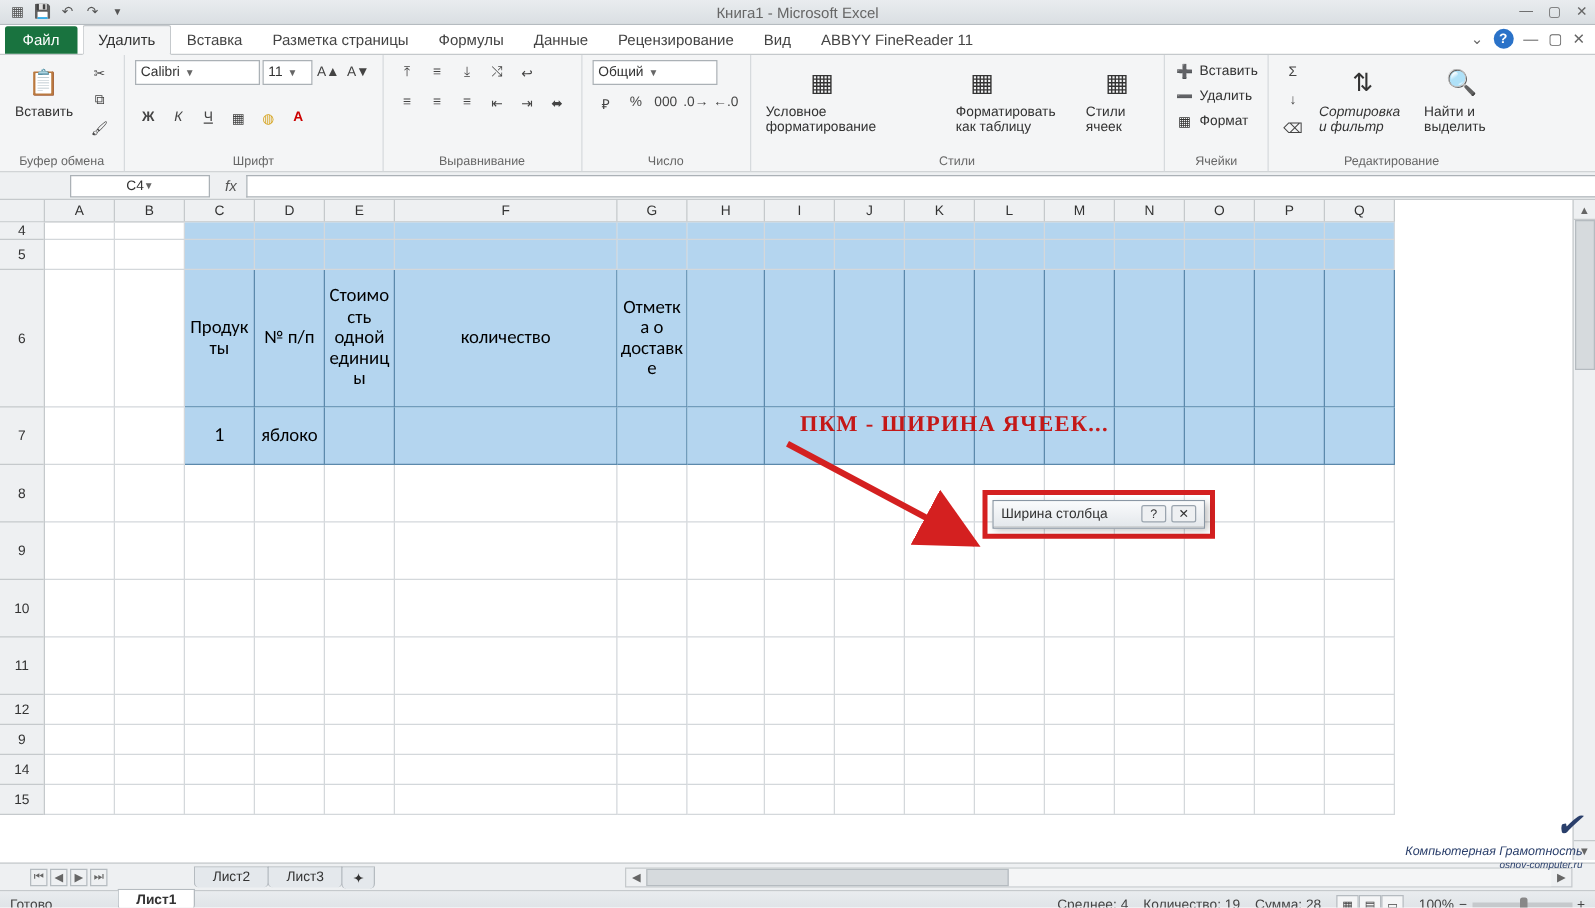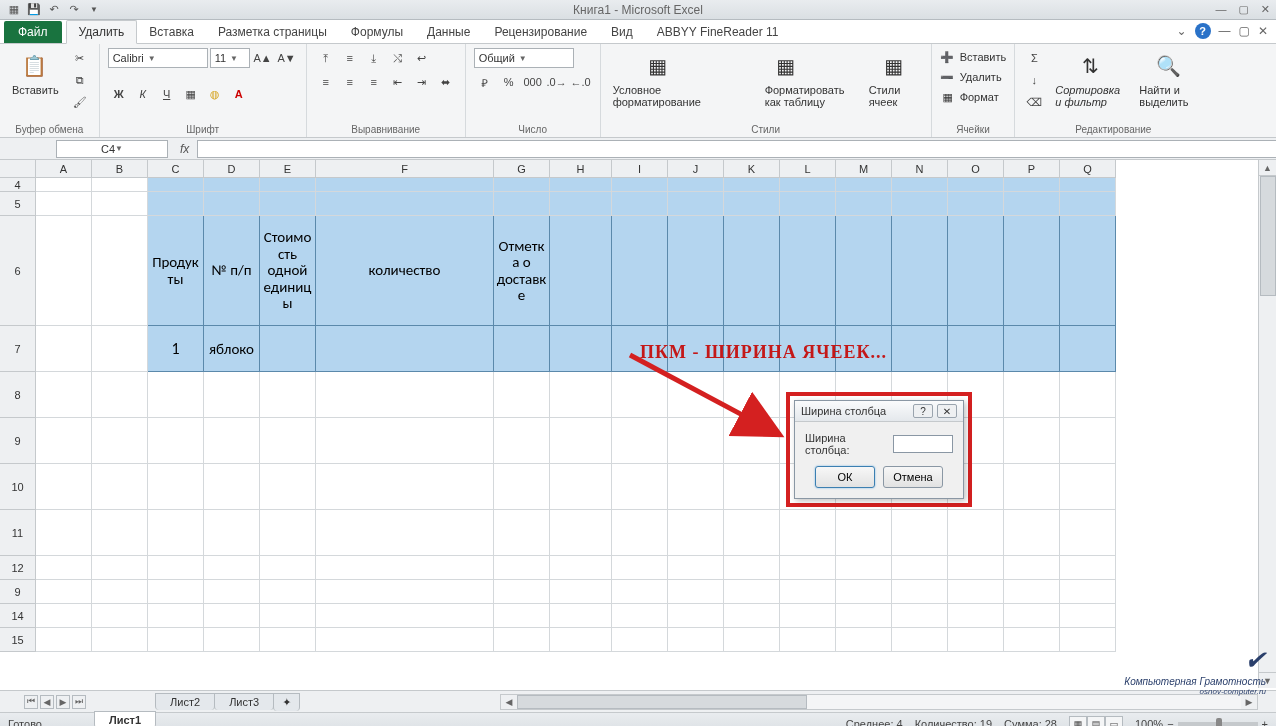--- a/index.html
+++ b/index.html
@@ -103,21 +103,21 @@
 .col-headers{position:absolute;left:36px;top:0;height:18px;display:flex;background:#eef0f2;border-bottom:1px solid #c5c9cc;}
 .ch{border-right:1px solid #c5c9cc;text-align:center;font-size:11px;color:#333;line-height:18px;}
 .row-headers{position:absolute;left:0;top:18px;width:36px;background:#eef0f2;border-right:1px solid #c5c9cc;}
 .rh{border-bottom:1px solid #c5c9cc;text-align:center;font-size:11px;color:#333;display:flex;align-items:center;justify-content:center;}
 .cells{position:absolute;left:36px;top:18px;}
 .crow{display:flex;}
 .cell{border-right:1px solid #d4d8db;border-bottom:1px solid #d4d8db;font-size:14px;color:#000;display:flex;align-items:center;justify-content:center;text-align:center;overflow:hidden;font-family:Calibri,sans-serif;}
 .hl{background:#b4d5ef;}
 .tbl{background:#b4d5ef;border-right:1px solid #5b89ab;border-bottom:1px solid #5b89ab;}
 
-.annot{ position:absolute; left:640px; top:182px; color:#c41818; font-size:18px; font-weight:bold; font-family:"Comic Sans MS",cursive; letter-spacing:1px;}
+.annot{ position:absolute; left:640px; top:169px; color:#c41818; font-size:18px; font-weight:bold; font-family:"Comic Sans MS",cursive; letter-spacing:1px;}
 .arrow{position:absolute;left:620px;top:185px;pointer-events:none;}
 
 .dialog-wrap{position:absolute;left:786px;top:232px;border:4px solid #d42020;padding:4px;}
 .dialog{
   width:170px;
   background:#f0f0f0;
   border:1px solid #8a97a4;
   box-shadow:2px 2px 6px rgba(0,0,0,0.25);
   font-size:11px;
 }
@@ -626,30 +626,20 @@
 
   <div class="dialog-wrap">
     <div class="dialog">
       <div class="dlg-title">
         <span>Ширина столбца</span>
         <div class="dlg-title-ctrl">
           <span class="b">?</span>
           <span class="b">✕</span>
         </div>
       </div>
-      <div class="dlg-body">
-        <div class="dlg-row">
-          <span>Ширина столбца:</span>
-          <input type="text" style="">
-        </div>
-        <div class="dlg-btns">
-          <button class="primary">ОК</button>
-          <button>Отмена</button>
-        </div>
-      </div>
     </div>
   </div>
 </div>
 
 <div class="vscroll">
   <div class="arr">▲</div>
   <div class="thumb"></div>
   <div class="arr bot">▼</div>
 </div>
 

